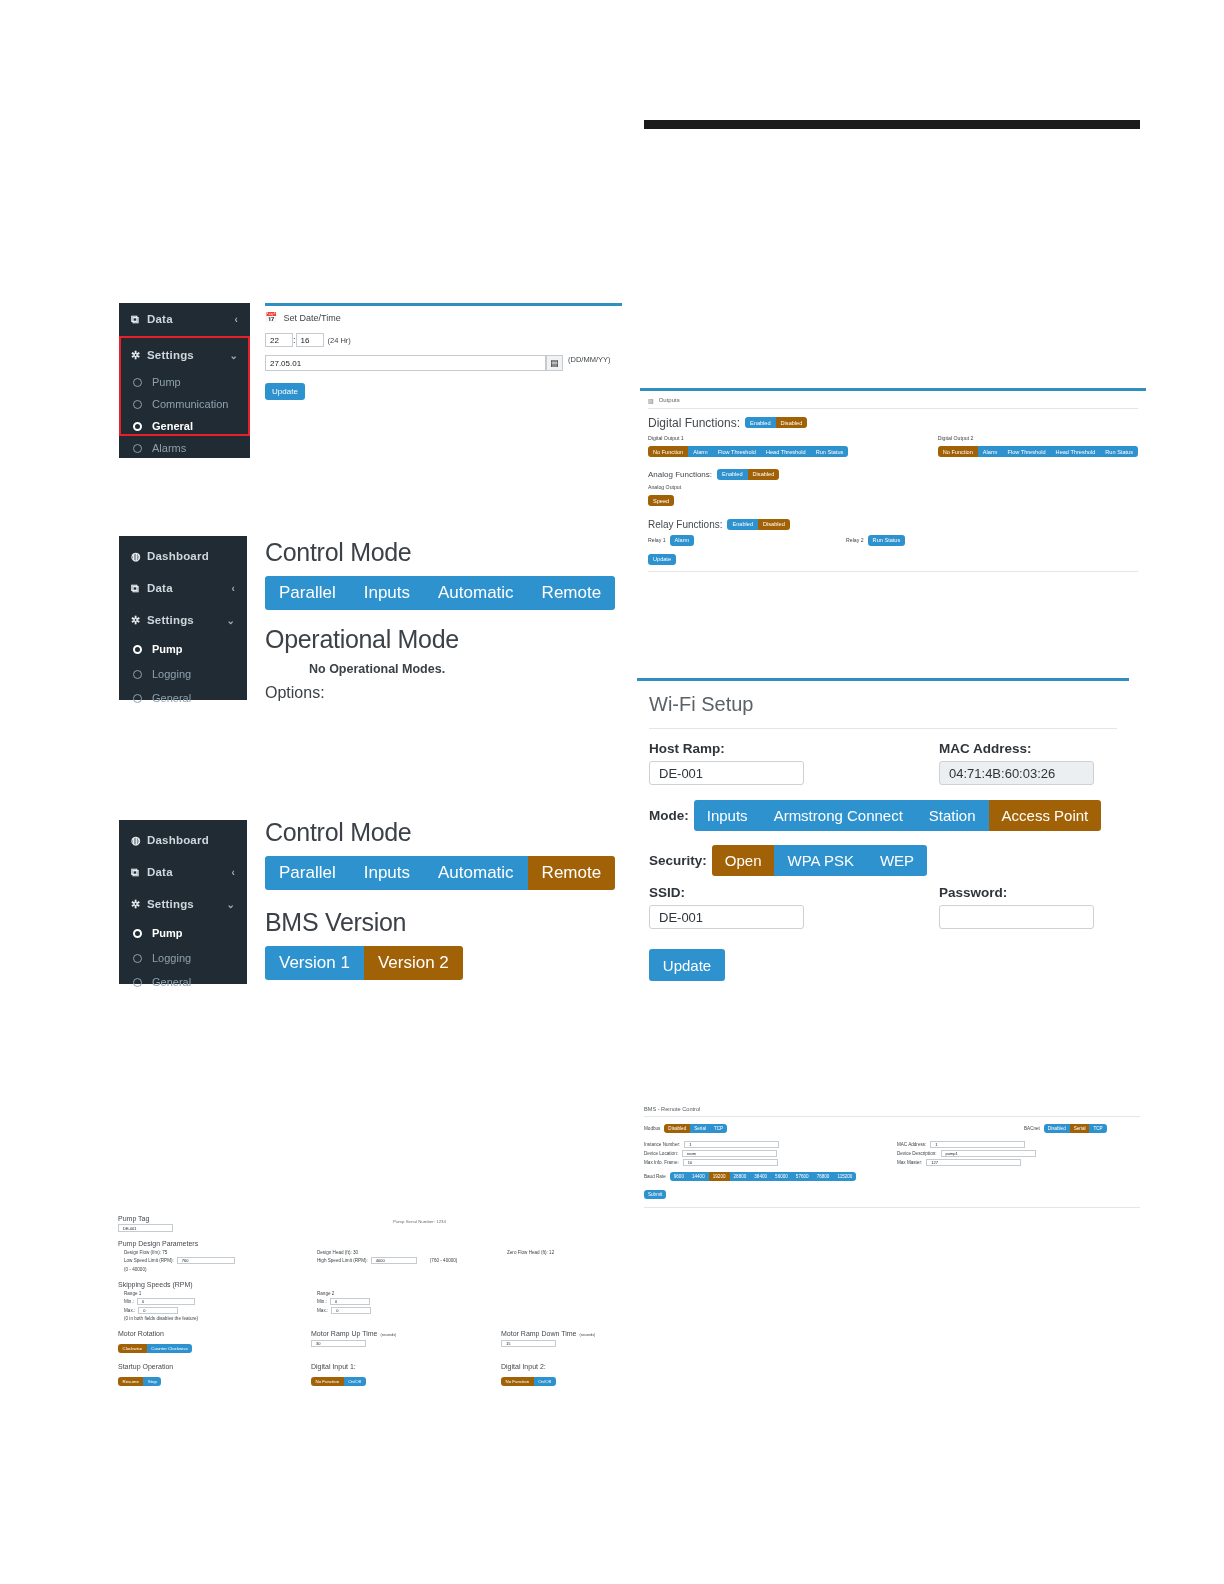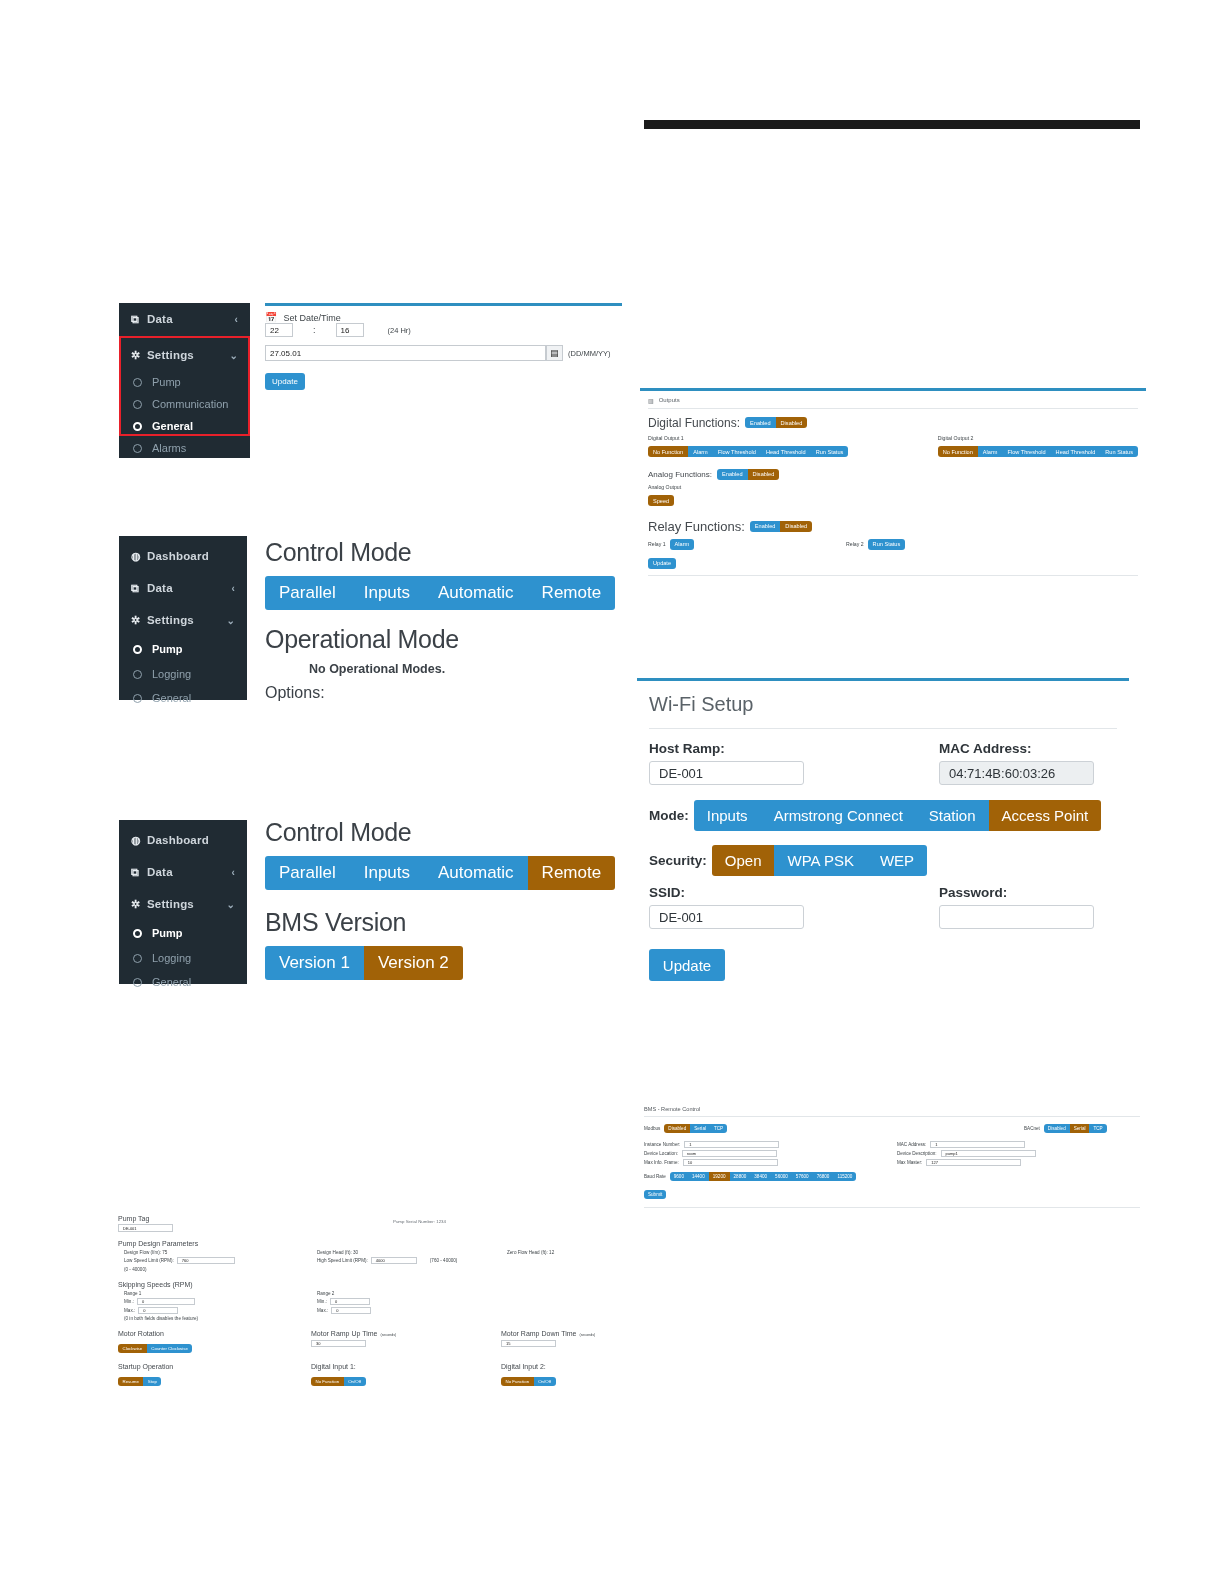--- a/index.html
+++ b/index.html
@@ -88,31 +88,31 @@
   </div>
 </div>
 <div class="abs redbox" style="left:119px;top:336px;width:131px;height:100px;"></div>
 
 <div class="abs panel-topline" style="left:265px;top:303px;width:357px;"></div>
 <div class="abs" style="left:265px;top:312px;width:370px;">
   <div style="display:flex;align-items:center;gap:6px;">
     <span style="font-size:10px;">📅</span>
     <span class="lbl-sm">Set Date/Time</span>
   </div>
-  <div style="display:flex;align-items:center;gap:20px;">
+  <div style="display:flex;align-items:center;gap:0;margin-top:10px;">
     <div class="inp v" style="width:28px;height:14px;font-size:8px;">
       <span>22</span>
     </div>
     <span class="lbl-sm">:</span>
     <div class="inp v" style="width:28px;height:14px;font-size:8px;">
       <span>16</span>
     </div>
     <span class="lbl-sm" style="font-size:7.5px;margin-left:4px;">(24 Hr)</span>
   </div>
-  <div style="display:flex;align-items:center;margin-top:8px;">
+  <div style="display:flex;margin-top:8px;">
     <div class="inp v" style="width:281px;height:16px;font-size:8px;">
       <span>27.05.01</span>
     </div>
     <div class="inp" style="width:17px;height:16px;display:flex;align-items:center;justify-content:center;background:#f0f2f4;font-size:9px;">
       <span>▤</span>
     </div>
     <span class="lbl-sm" style="font-size:7.5px;margin-left:5px;">(DD/MM/YY)</span>
   </div>
   <div class="btn-blue" style="margin-top:12px;width:40px;height:17px;font-size:8px;">
     <span>Update</span>
@@ -253,21 +253,21 @@
           <div class="sel">Disabled</div>
         </span>
     </div>
     <div class="lbl-xs" style="margin-top:4px;">Analog Output</div>
     <span class="bgrp" style="margin-top:3px;">
         <div class="sel">Speed</div>
       </span>
 
     
     <div style="display:flex;align-items:center;gap:5px;margin-top:11px;">
-      <span class="h-xs" style="font-size:13px;">Relay Functions:</span>
+      <span class="h-xs" style="font-size:10px;">Relay Functions:</span>
       <span class="bgrp">
           <div>Enabled</div>
           <div class="sel">Disabled</div>
         </span>
     </div>
     <div style="display:flex;margin-top:5px;">
       <div style="width:198px;display:flex;align-items:center;gap:4px;">
         <span class="lbl-xs">Relay 1</span>
         <span class="bgrp">
             <div>Alarm</div>

